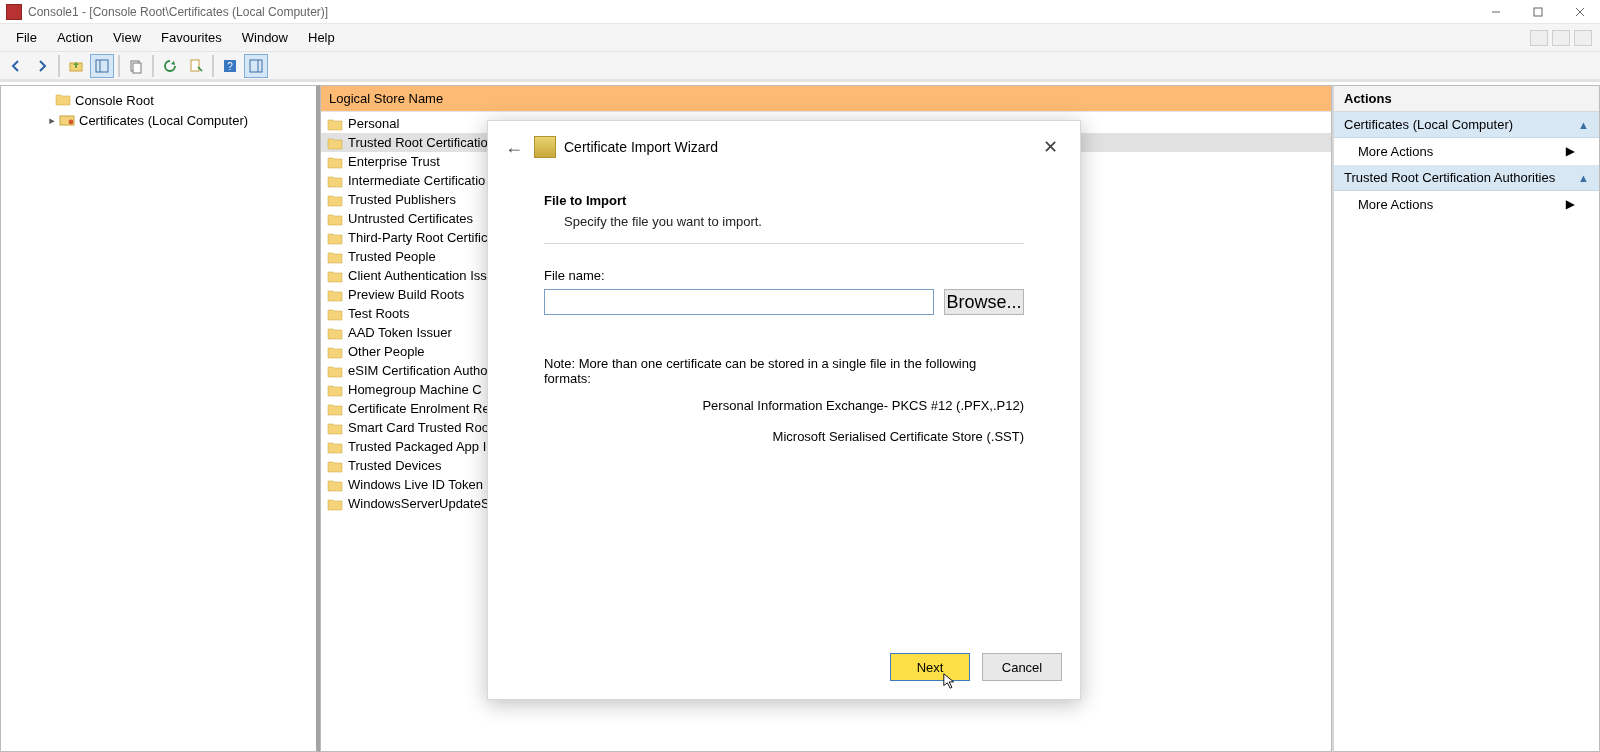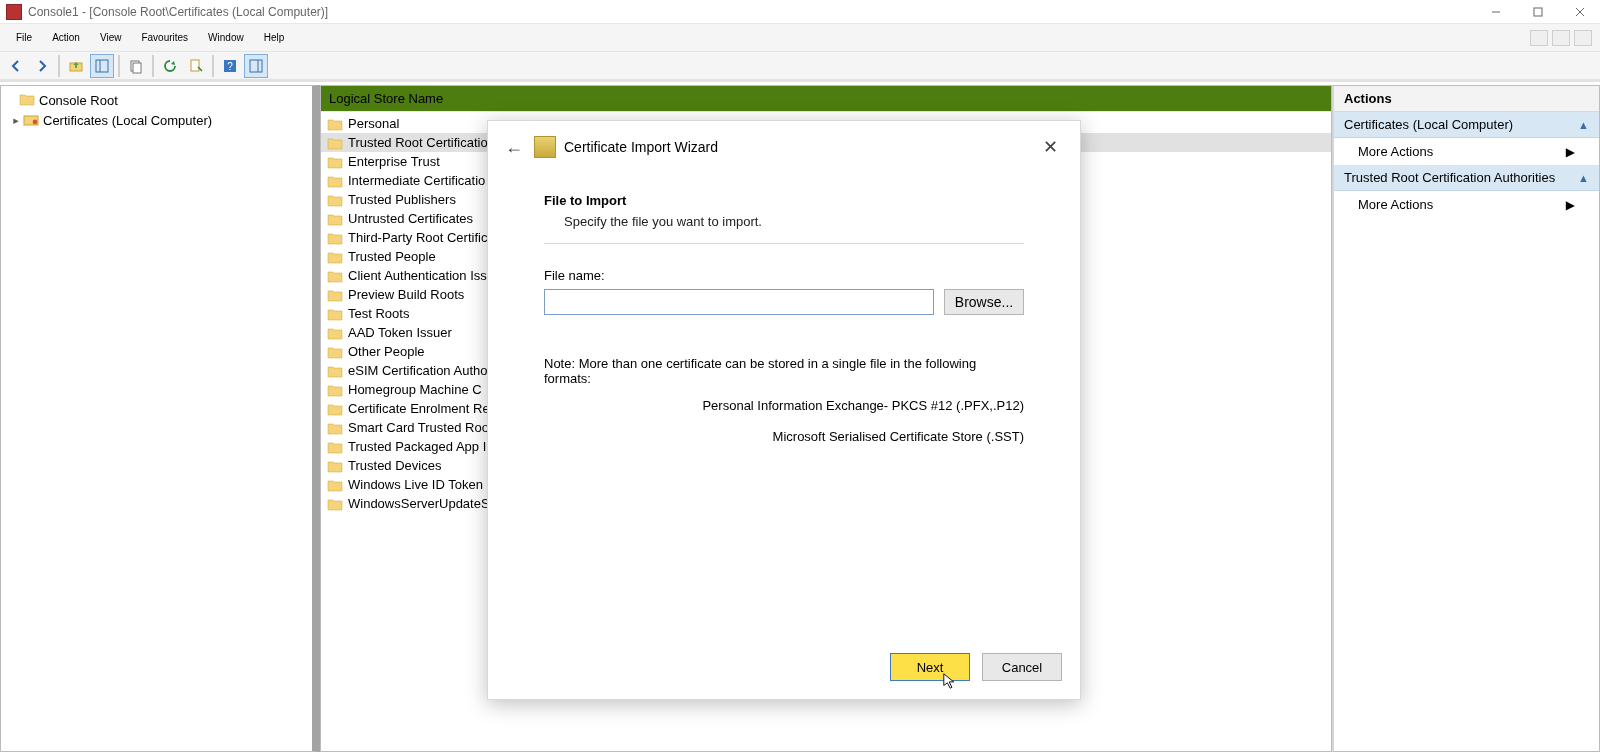--- a/index.html
+++ b/index.html
@@ -8,72 +8,72 @@
 
 .titlebar { height: 24px; display: flex; align-items: center; padding: 0 6px; background: #fff; border-bottom: 1px solid #e8e8e8; }
 .titlebar .app-icon { width: 16px; height: 16px; background: #b83232; margin-right: 6px; border: 1px solid #8a2424; }
 .titlebar span { color: #666; font-size: 12px; }
 .titlebar .win-controls { margin-left: auto; display: flex; gap: 14px; align-items: center; }
 .titlebar .wc { width: 28px; height: 20px; display: flex; align-items: center; justify-content: center; color: #666; font-size: 14px; }
 .wc svg { width: 10px; height: 10px; }
 
 
 .menubar { height: 28px; display: flex; align-items: center; padding: 0 6px; background: #f5f5f5; border-bottom: 1px solid #e3e3e3; }
-.menubar .mi { padding: 4px 10px; font-size: 10px; cursor: default; }
+.menubar .mi { padding: 4px 10px; font-size: 13px; cursor: default; }
 .menubar .sub-controls { margin-left: auto; display: flex; align-items: center; gap: 4px; padding-right: 2px; }
 .sub-controls .sc { width: 18px; height: 16px; border: 1px solid #cfcfcf; background: #efefef; }
 
 
 .toolbar { height: 30px; background: #f5f5f5; border-bottom: 3px solid #e2e2e2; display: flex; align-items: center; padding: 0 4px; gap: 2px; }
 .tb-btn { width: 24px; height: 24px; display:flex; align-items:center; justify-content:center; border:1px solid transparent; }
 .tb-btn.sep { width: 2px; background: #d0d0d0; height: 22px; margin:0 2px; border:none; }
 .tb-btn.active { border:1px solid #7faedb; background:#d6e8f7; }
 .tb-btn svg { width:16px; height:16px; }
 
 
 .main { position: absolute; top:85px; bottom:0; left:0; right:0; display:flex; }
 .pane { border:1px solid #bcbcbc; background:#fff; }
-.left  { width: 320px; border-right: 8px solid #a3a3a3; }
+.left  { width: 320px; border-right: 4px solid #a3a3a3; padding-left: 36px; }
 .center{ flex:1; position:relative; }
 .right { width: 268px; border-left: 2px solid #d6d6d6; display:flex; flex-direction:column; }
 
 
 .tree { padding: 4px 0; }
 .tree-row { display:flex; align-items:center; padding:2px 4px; font-size:13px; }
 .tree-row .caret { width:14px; text-align:center; color:#5a5a5a; font-size:11px; }
 .tree-row .fi { width:16px; height:16px; margin-right:4px; }
 .folder-svg { width:16px; height:14px; fill:#f4d37a; stroke:#c9a63e; stroke-width:0.5; }
 
 
-.col-header { height:26px; background:#4d7c0f; border-bottom:1px solid #e6e6e6; display:flex; align-items:center; padding-left:8px; font-size:13px; }
+.col-header { height:26px; background:#fdba74; border-bottom:1px solid #e6e6e6; display:flex; align-items:center; padding-left:8px; font-size:13px; }
 .center-list { padding:2px 0; }
 .crow { display:flex; align-items:center; padding:2px 6px; font-size:13px; }
 .crow.sel { background:#e1e1e1; }
 .crow .fi { margin-right:5px; display:flex; }
 
 
 .right .hdr { background:#f3f3f3; border-bottom:1px solid #d8d8d8; padding:5px 10px; font-weight:600; }
 .right .section { background:#d8e7f4; padding:5px 10px; border-bottom:1px solid #c4d6e6; display:flex; align-items:center; }
 .right .section .arrow-up { margin-left:auto; color:#3b6fa3; font-size:11px; }
-.right .action-row { padding:6px 24px; display:flex; align-items:flex-end; font-size:13px; }
+.right .action-row { padding:6px 24px; display:flex; align-items:flex-start; font-size:13px; }
 .right .action-row .more-arrow { margin-left:auto; font-size:12px; }
 
 
 .dialog { position:absolute; left:487px; top:120px; width:594px; height:580px; background:#fff; box-shadow:0 4px 20px rgba(0,0,0,.25); border:1px solid #d8d8d8; z-index:10; }
 .dlg-top { height:52px; display:flex; align-items:center; padding:0 14px; }
 .dlg-top .back { width:24px; text-align:center; color:#444; font-size:18px; }
 .dlg-top .wiz-icon { width:22px; height:22px; margin:0 8px; background:linear-gradient(#e8d36f,#c8a93c); border:1px solid #b39231; }
 .dlg-top .close { margin-left:auto; font-size:18px; color:#444; padding:4px 8px; }
 .dlg-body { padding: 0 56px; }
 .dlg-body .heading { font-weight:600; margin-top:20px; font-size:13px; }
 .dlg-body .sub { margin:6px 0 14px 20px; font-size:13px; color:#222; }
 .dlg-body hr { border:none; border-top:1px solid #d8d8d8; margin-bottom:24px; }
 .field-row { display:flex; align-items:center; gap:10px; margin-bottom:30px; }
 .field-row input { flex:1; height:26px; border:1px solid #7a9ec5; padding:0 4px; font-size:13px; }
-.field-row .browse { width:80px; height:26px; background:#e8e8e8; border:1px solid #b4b4b4; font-size:14px; }
+.field-row .browse { width:80px; height:26px; background:#e8e8e8; border:1px solid #b4b4b4; font-size:18px; }
 .note-block { font-size:13px;margin-top:41px; }
 .note-block .note { margin-bottom:12px; }
 .note-block .fmt { margin-left:16px; margin-bottom:16px;text-align:right; }
 .dlg-buttons { position:absolute; bottom:18px; right:18px; display:flex; gap:12px; }
 .dlg-buttons button { width:80px; height:28px; background:#e8e8e8; border:1px solid #b4b4b4; font-size:13px; }
 .dlg-buttons button.primary { border:1px solid #3d7ac0; background:#fde047; }
 
 .cursor { position:absolute; left:942px; top:672px; z-index:20; pointer-events:none; }
 .cursor svg { width:18px; height:18px; }
 

